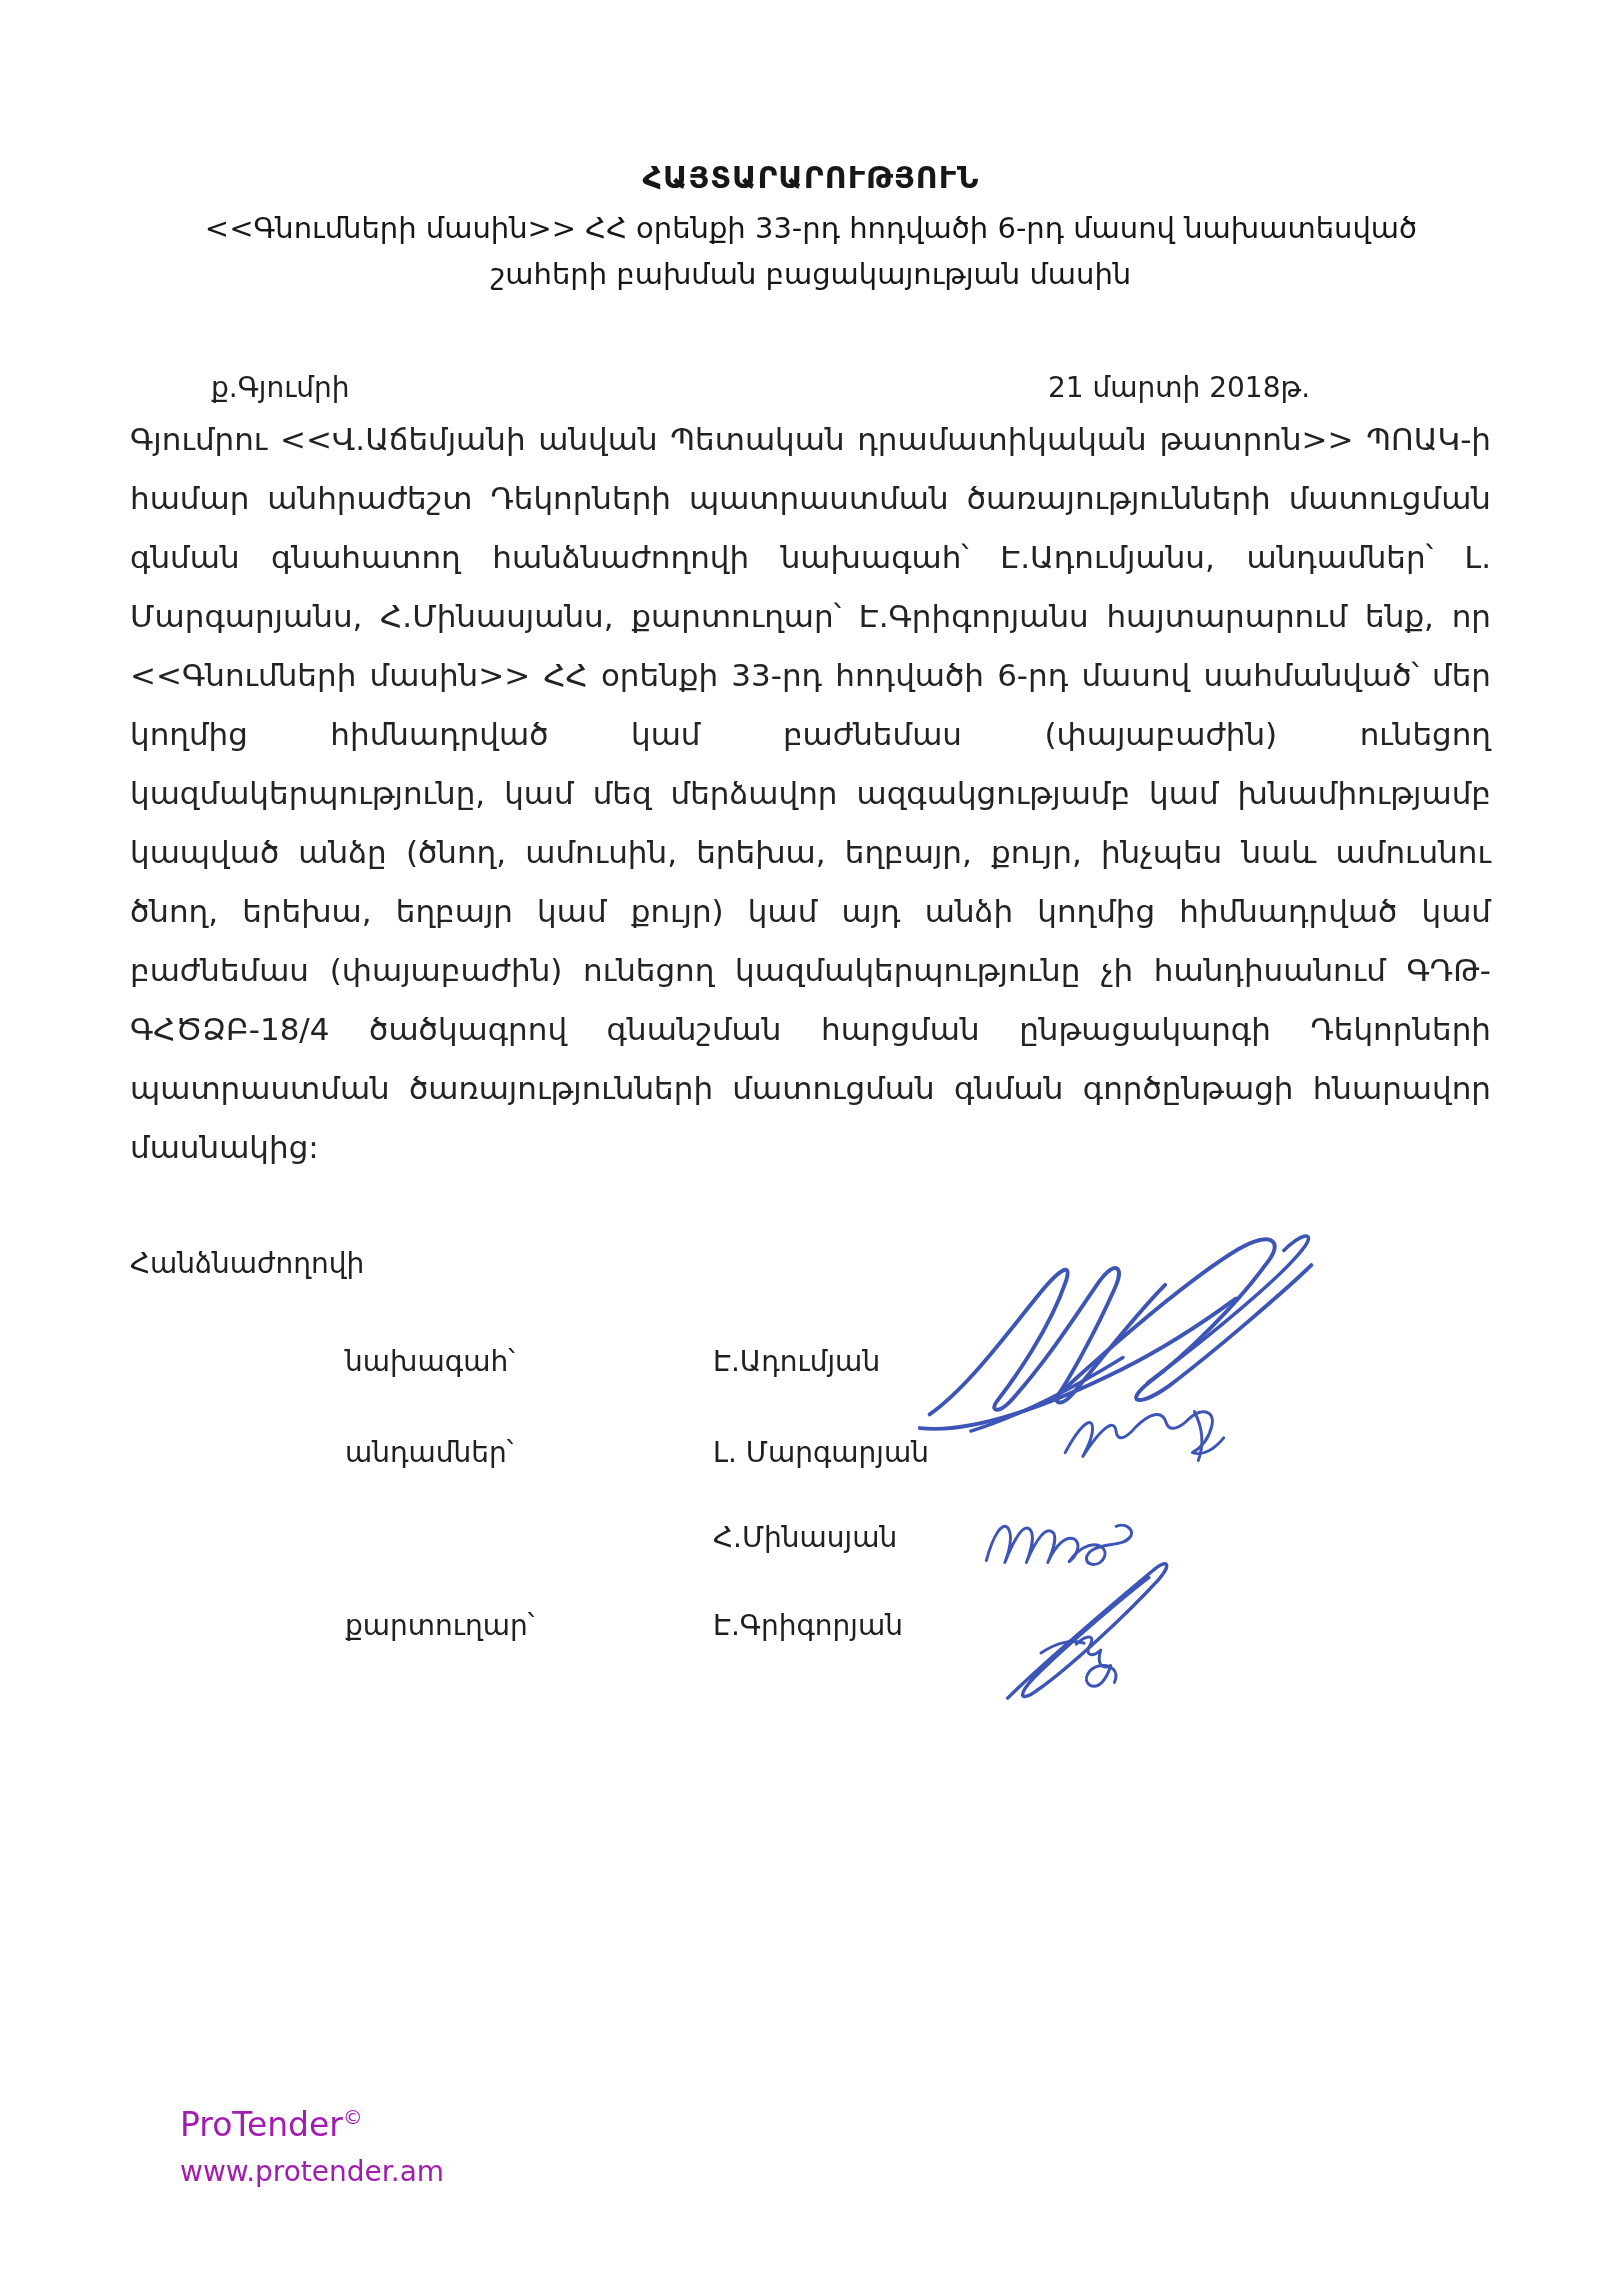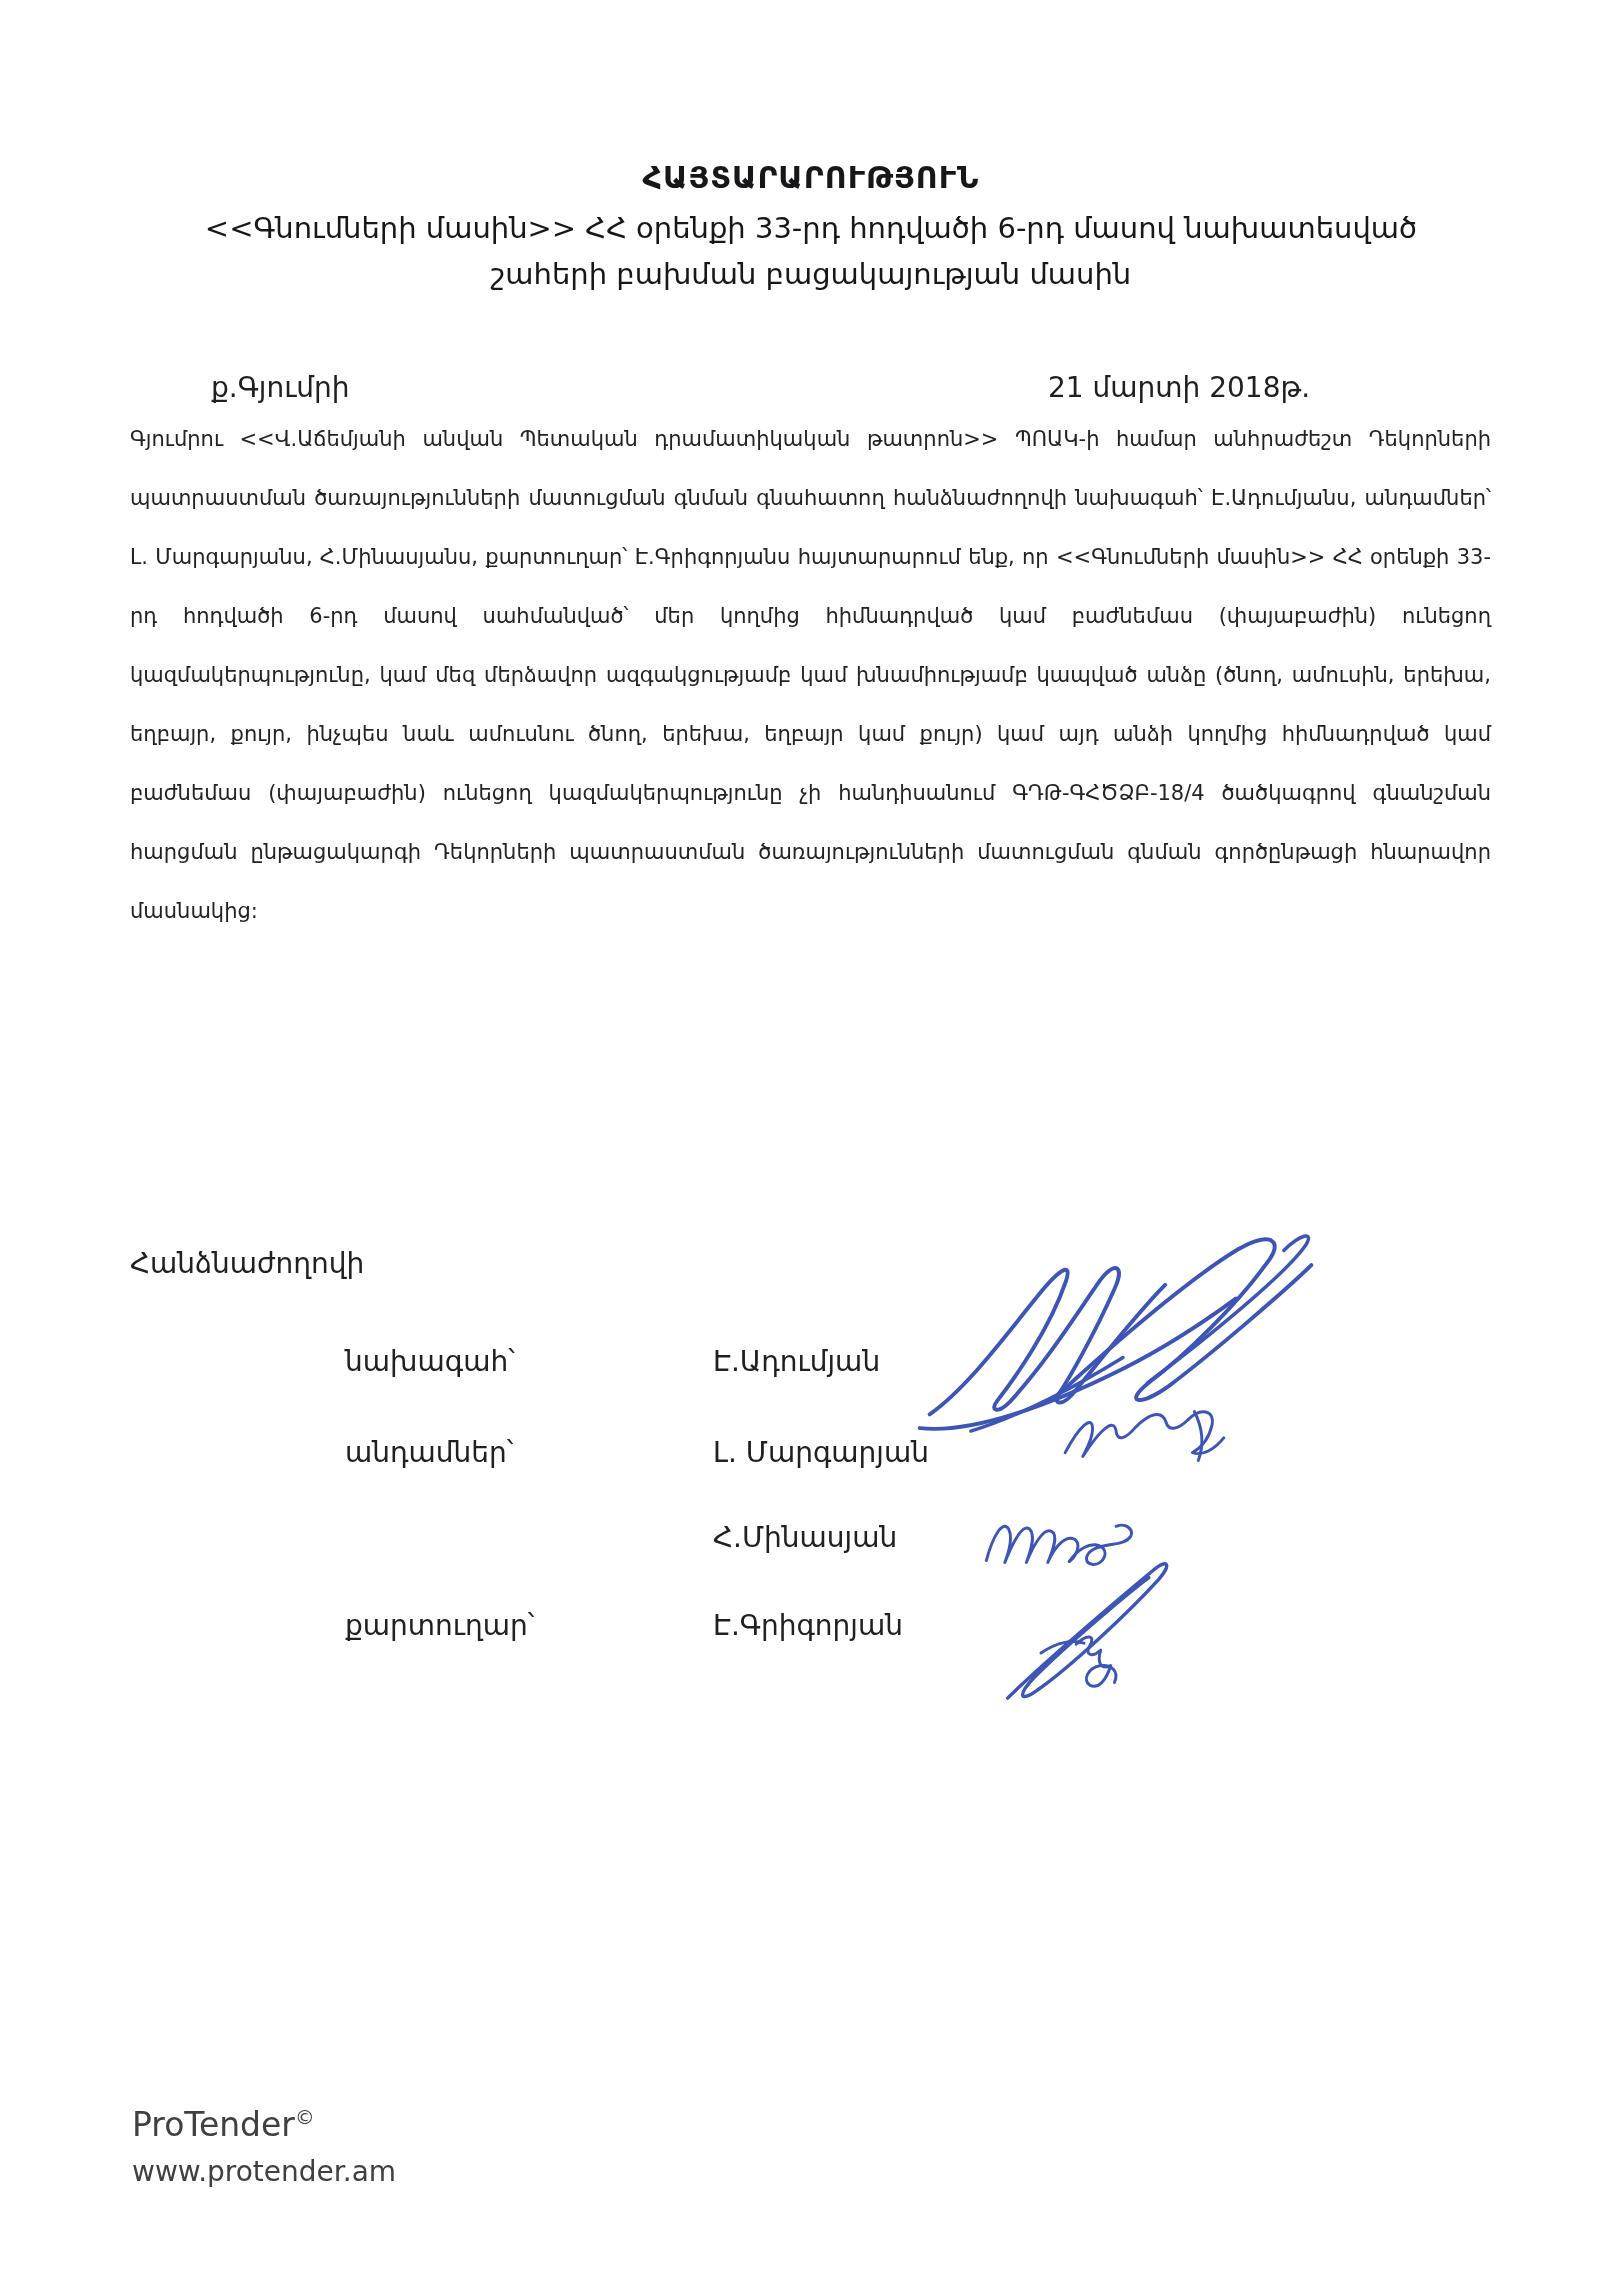--- a/index.html
+++ b/index.html
@@ -26,21 +26,21 @@
   }
   .place-date {
     position:absolute; left:130px; top:331px; width:1362px; height:43px;
     font-size:28px;
     margin-top:40px;
   }
   .place { position:absolute; left:81px; top:0; }
   .date  { position:absolute; left:918px; top:0; }
   .body-text {
     position:absolute; left:130px; top:410px; width:1361px;
-    font-size:21px; line-height:59px; text-align:justify;
+    font-size:31px; line-height:59px; text-align:justify;
     color:#232326;
   }
   .sig-heading { position:absolute; left:130px; top:1247px; font-size:28px; }
   .sig-label   { position:absolute; left:345px; font-size:28px; }
   .sig-name    { position:absolute; left:681px; font-size:28px;margin-left:32px; }
   .r1 { top:1345px; } .r2 { top:1436px; } .r3 { top:1521px; } .r4 { top:1609px; }
   .sig-svg { position:absolute; }
   .sig-svg path { fill:none; stroke:#3c55b6; stroke-linecap:round; stroke-linejoin:round; }
   #sig1 { left:912px; top:1220px; }
   #sig2 { left:1057px; top:1388px; }
@@ -101,21 +101,21 @@
     <path stroke-width="3" d="M93 63 C101 51 114 43 124 47 C135 52 128 67 117 66 C109 65 108 57 117 51 C131 43 149 48 156 37 C159 30 151 23 141 27"></path>
   </svg>
 
   <svg id="sig4" class="sig-svg" width="196" height="162" viewBox="0 0 200 165">
     <path stroke-width="3.5" d="M18 152 C50 120 132 50 166 22 C181 9 186 15 172 31 C140 66 80 122 48 144 C30 157 28 149 45 131 C80 96 142 44 162 29"></path>
     <path stroke-width="3" d="M52 106 C68 95 84 92 96 96"></path>
     <path stroke-width="3" d="M88 97 C99 86 108 88 102 98 C96 108 104 111 113 103 C109 116 113 123 123 119"></path>
     <path stroke-width="3" d="M123 119 C119 133 111 143 102 139 C94 134 100 121 112 119 C124 117 132 125 127 136"></path>
   </svg>
 
-  <div class="footer" style="color: #404040;">
+  <div class="footer" style="color: #a21caf; margin-left: 48px;">
     <div class="brand">
       <span>ProTender</span><sup>©</sup>
     </div>
     <div class="site">www.protender.am</div>
   </div>
 
 </div>
 
 
 </body></html>

